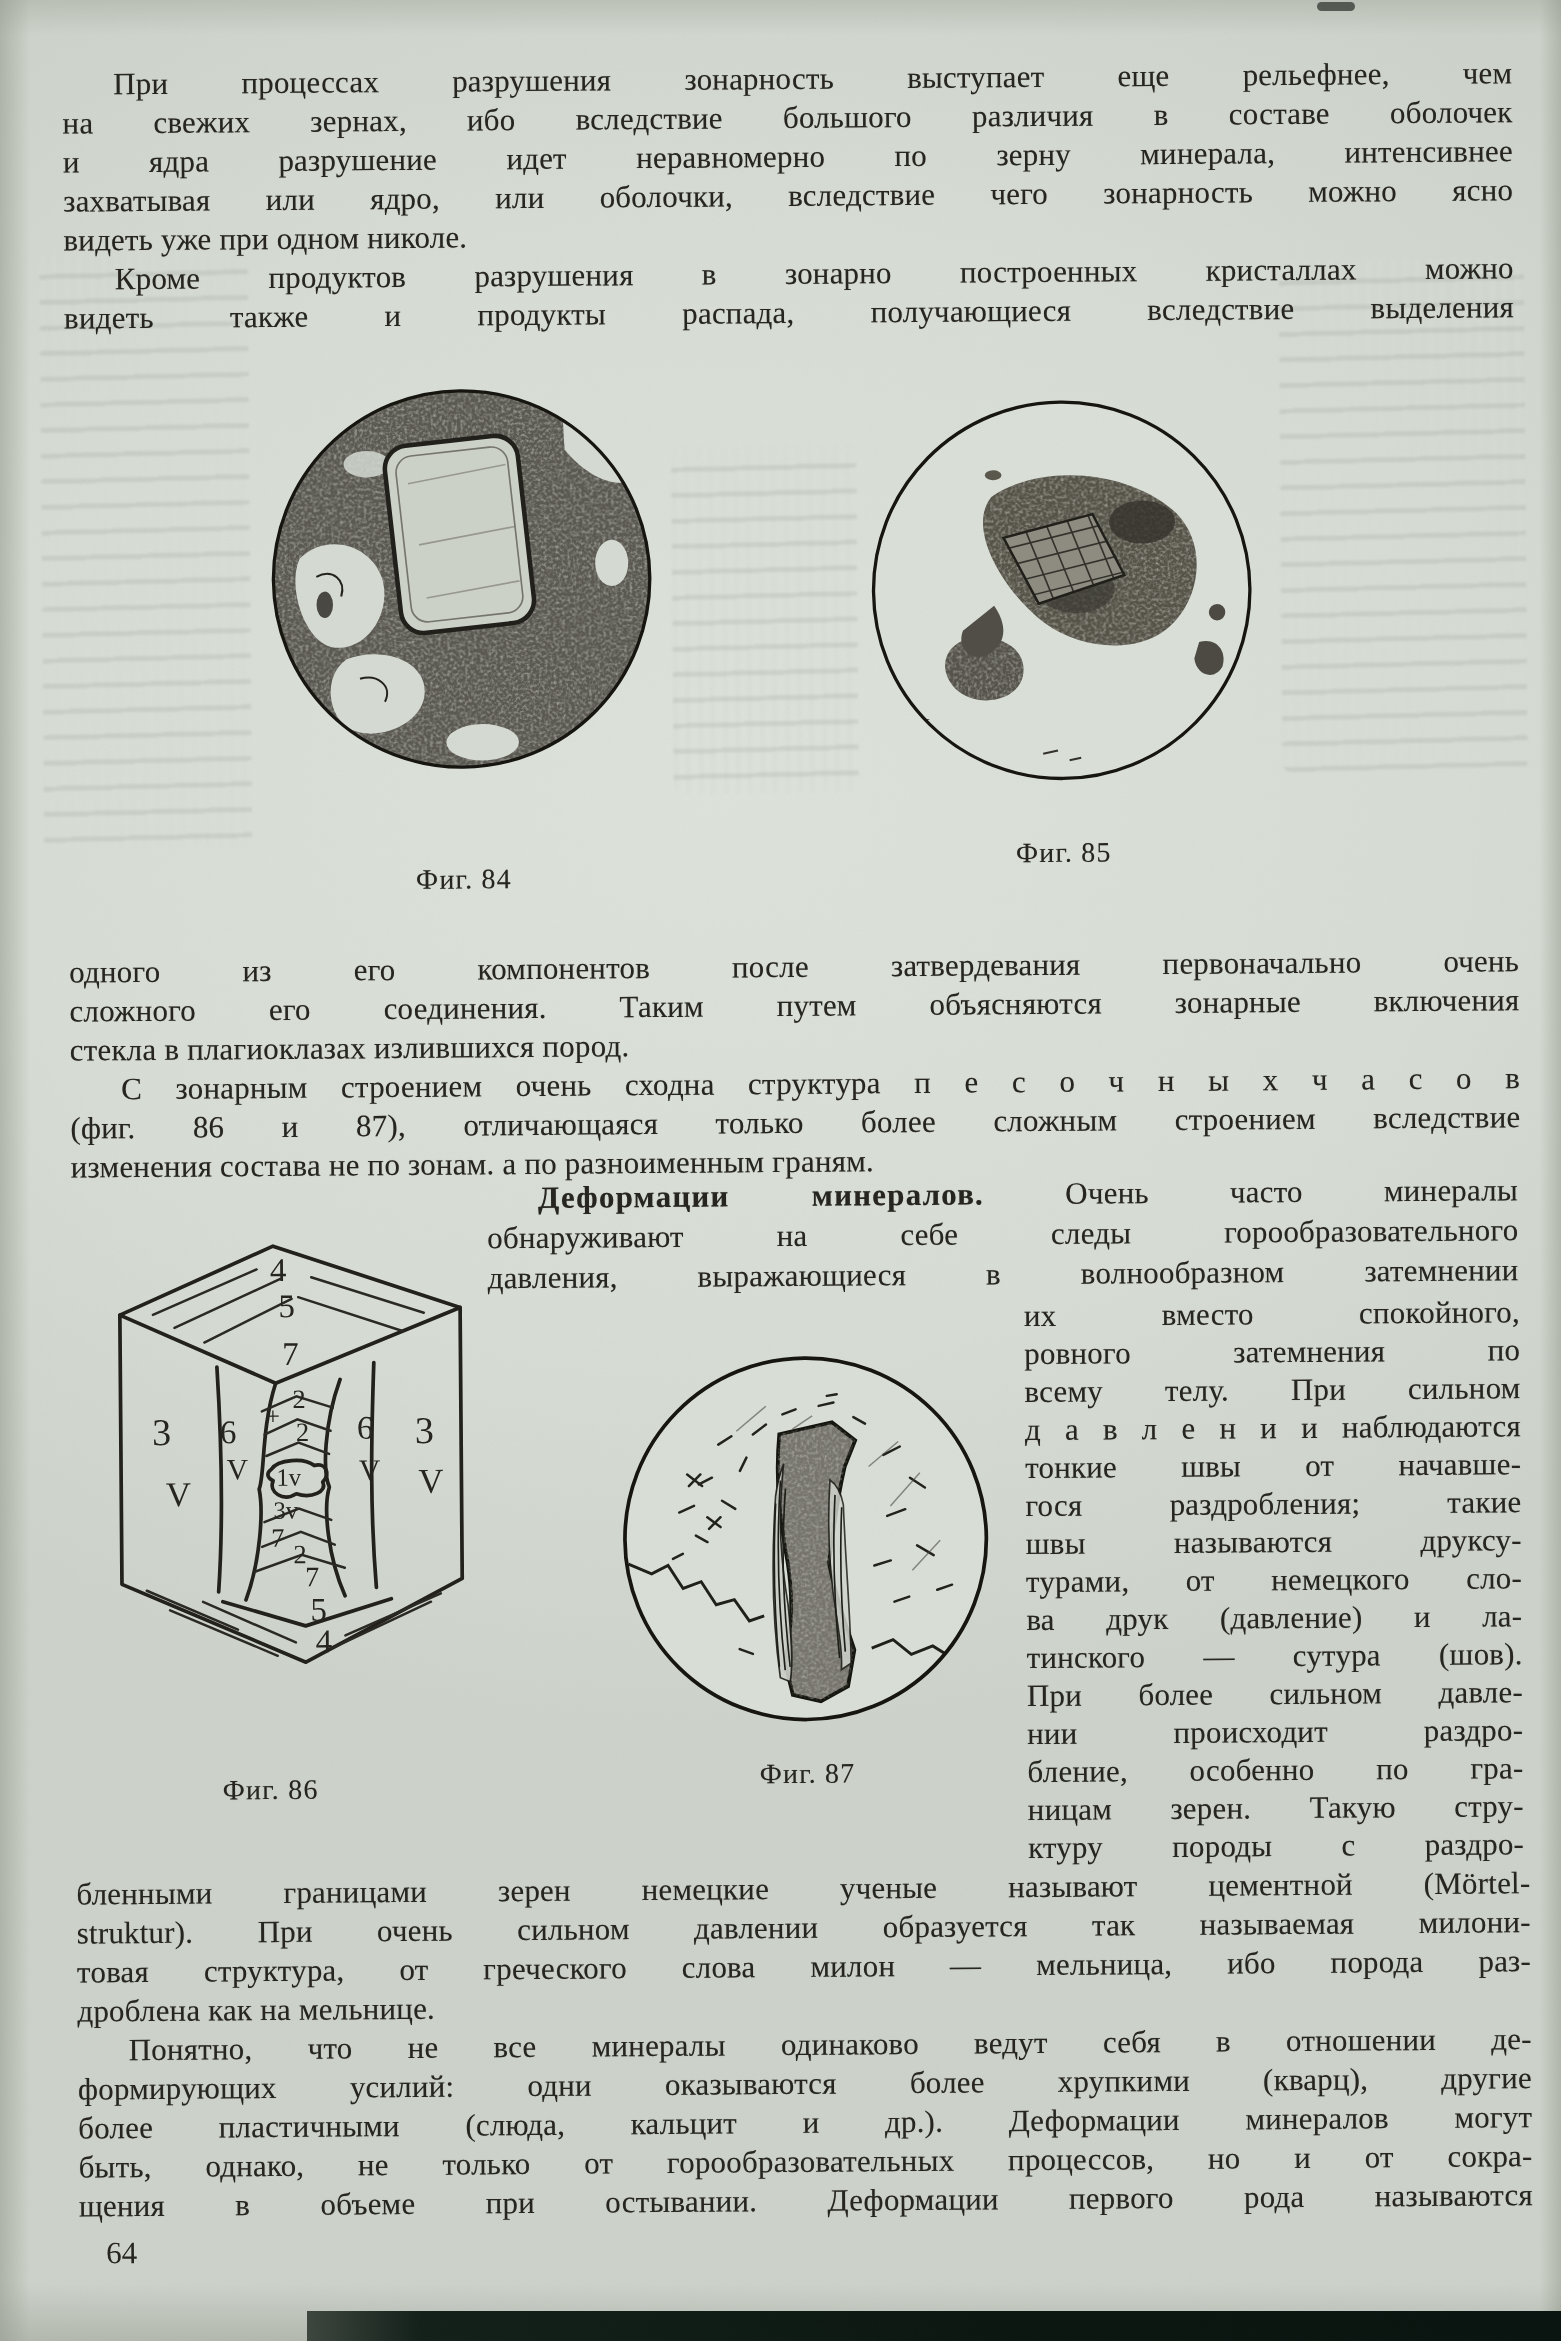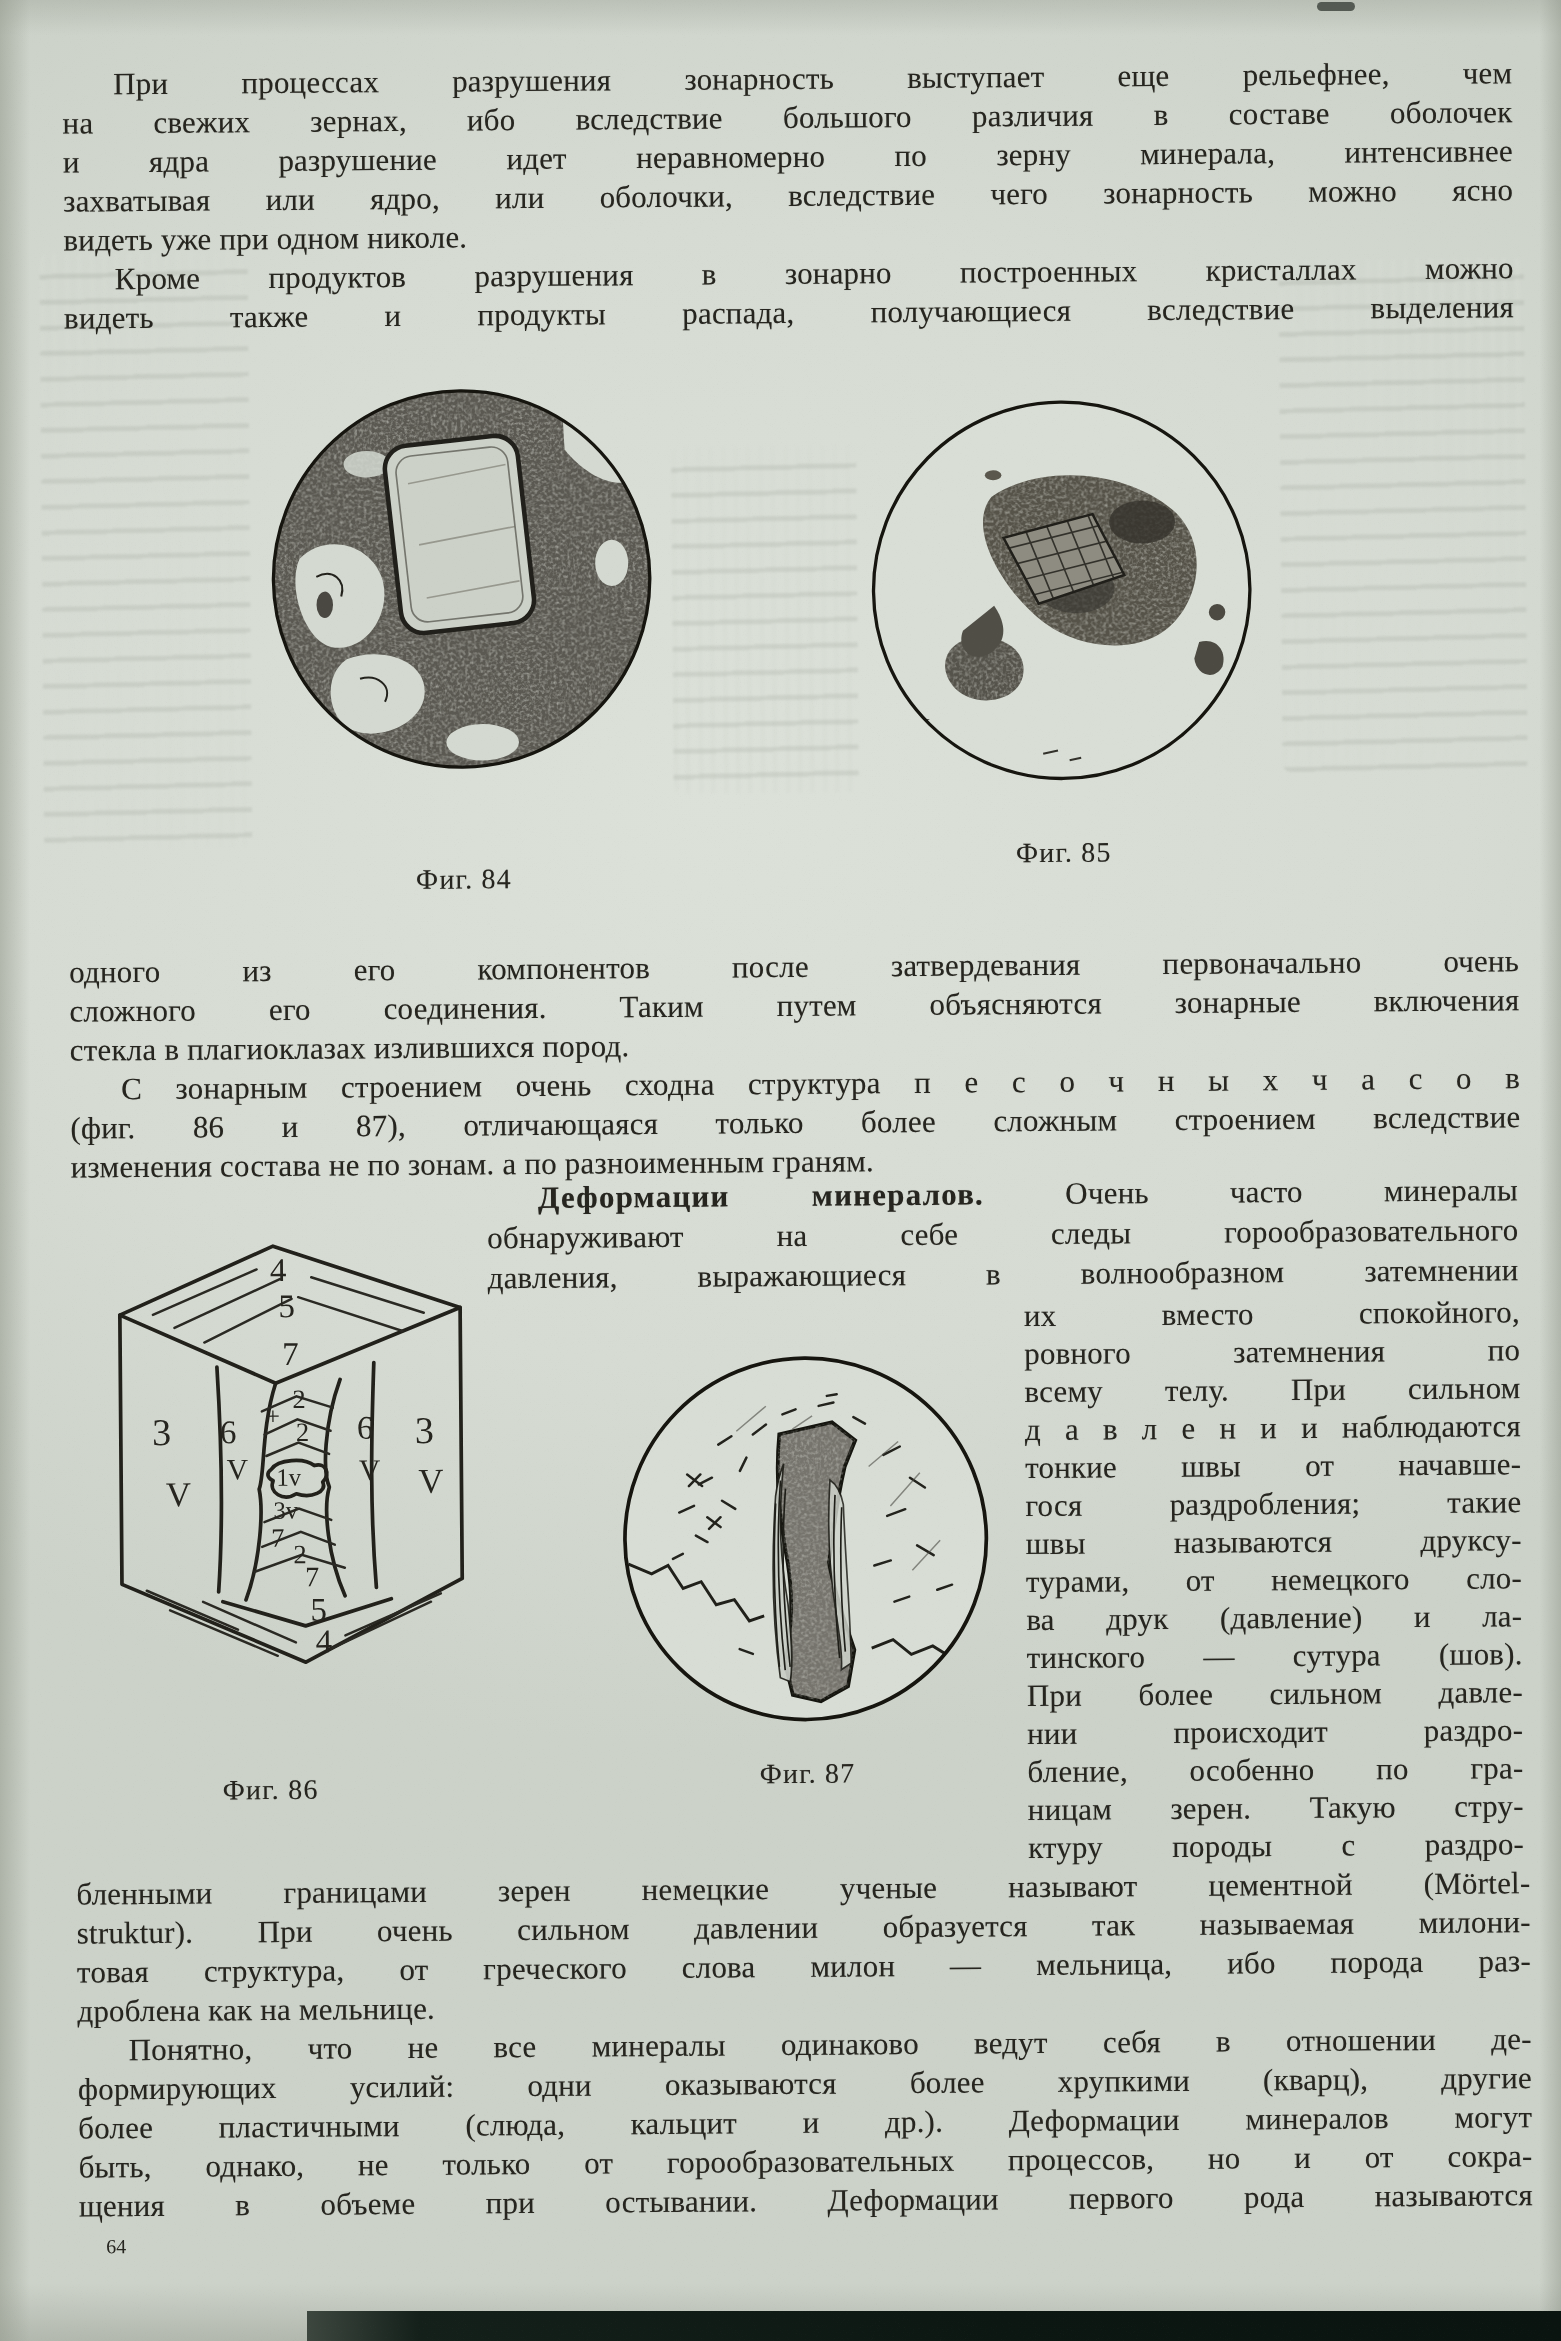--- a/index.html
+++ b/index.html
@@ -16,21 +16,21 @@
   }
   #tilt{position:absolute;inset:0;transform:rotate(-0.45deg);transform-origin:781px 1074px;}
   .block{position:absolute;font-size:31px;line-height:39px;letter-spacing:0.2px;
          text-shadow:0 0 0.8px rgba(38,37,31,.35);}
   .tline{text-align:justify;text-align-last:justify;}
   .tline.end{text-align-last:left;}
   .tline.ind{text-indent:51px;}
   .lead-bold{font-weight:bold;letter-spacing:1.2px;}
   .cap{position:absolute;font-size:28px;letter-spacing:1.2px;text-align:center;
        text-shadow:0 0 0.8px rgba(38,37,31,.3);}
-  .pagenum{position:absolute;left:97px;top:2230px;font-size:20px;}
+  .pagenum{position:absolute;left:97px;top:2230px;font-size:31px;}
   .figure{position:absolute;}
   .band{position:absolute;left:307px;top:2311px;width:1254px;height:31px;
         background:linear-gradient(90deg,#3d473f 0,#14201a 9%,#0c1712 55%,#0a1410 100%);}
   .speck{position:absolute;left:1317px;top:1.7px;width:38px;height:9px;border-radius:5px;background:#39403a;opacity:.8;}
   .ghost{position:absolute;pointer-events:none;filter:blur(1.3px);opacity:.55;border-radius:8.3px;
     background:
       repeating-linear-gradient(179deg, transparent 0 20.7px, rgba(100,106,95,.22) 20.7px 25.6px),
       repeating-linear-gradient(90deg, rgba(214,219,211,.85) 0 5px, transparent 5px 12.4px);}
   #noise{position:absolute;inset:0;pointer-events:none;opacity:.4;}
   svg text{font-family:"Liberation Serif", serif;fill:#26251f;}

